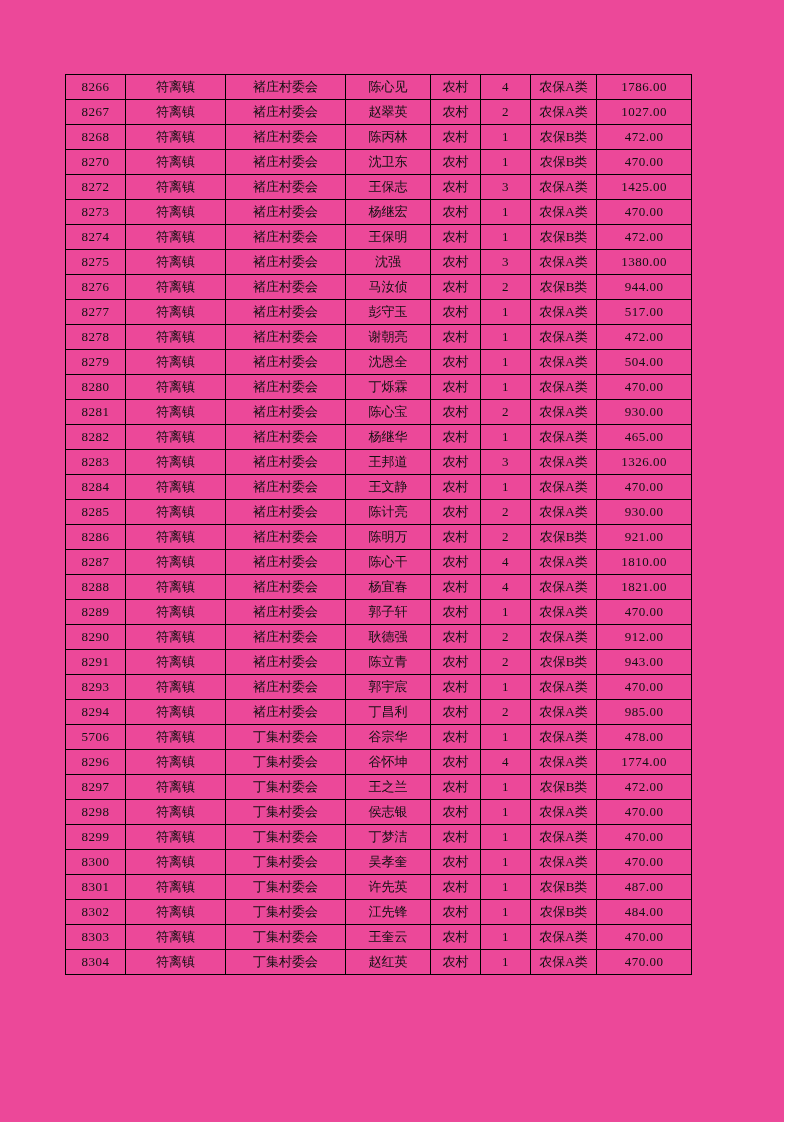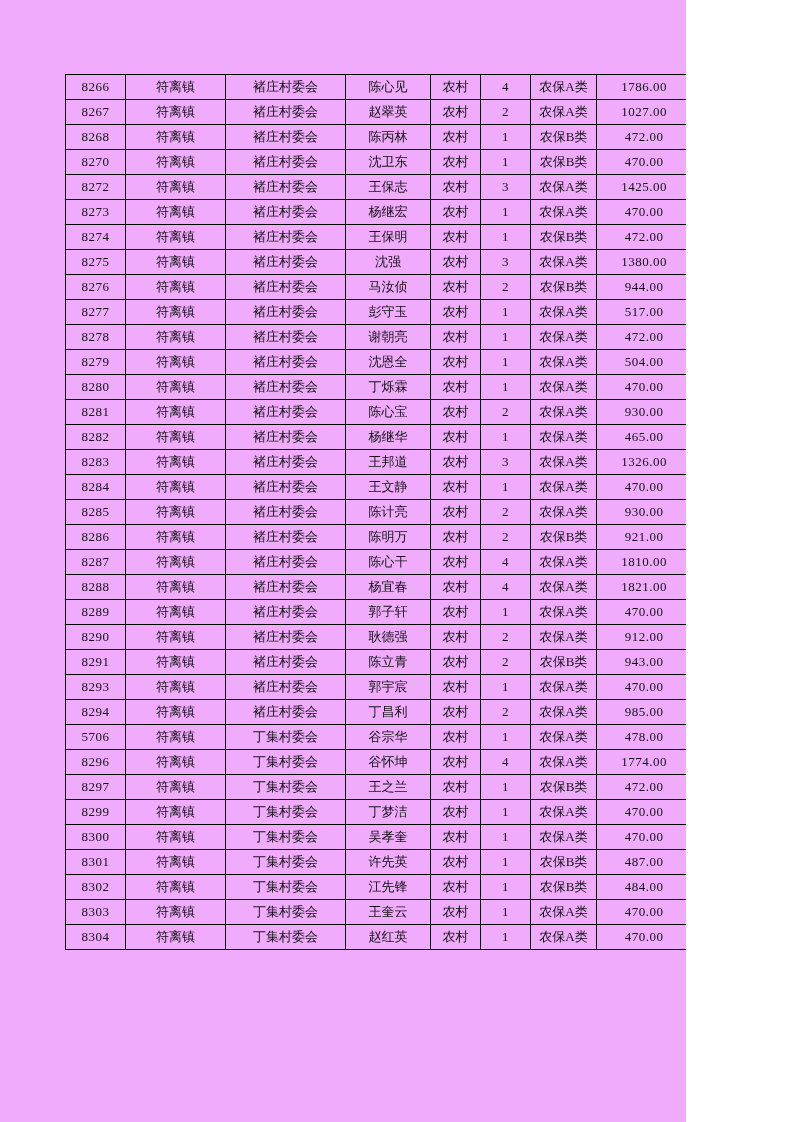--- a/index.html
+++ b/index.html
@@ -5,23 +5,23 @@
   * { margin: 0; padding: 0; box-sizing: border-box; }
   html, body {
     width: 793px;
     height: 1122px;
     background: #ffffff;
     font-family: "Liberation Serif", "DejaVu Serif", serif;
     color: #111111;
   }
   .page {
     position: relative;
-    width: 686px;
+    width: 784px;
     height: 1122px;
-    background: #f0abfc;
+    background: #ec4899;
     overflow: hidden;
   }
   table.data-table {
     position: absolute;
     top: 74px;
     left: 65px;
     width: 626px;
     border-collapse: collapse;
     table-layout: fixed;
   }
@@ -349,20 +349,30 @@
           <td class="col-id">8297</td>
           <td class="col-town">符离镇</td>
           <td class="col-village">丁集村委会</td>
           <td class="col-name">王之兰</td>
           <td class="col-type">农村</td>
           <td class="col-count">1</td>
           <td class="col-category">农保B类</td>
           <td class="col-amount">472.00</td>
         </tr>
         <tr>
+          <td class="col-id">8298</td>
+          <td class="col-town">符离镇</td>
+          <td class="col-village">丁集村委会</td>
+          <td class="col-name">侯志银</td>
+          <td class="col-type">农村</td>
+          <td class="col-count">1</td>
+          <td class="col-category">农保A类</td>
+          <td class="col-amount">470.00</td>
+        </tr>
+        <tr>
           <td class="col-id">8299</td>
           <td class="col-town">符离镇</td>
           <td class="col-village">丁集村委会</td>
           <td class="col-name">丁梦洁</td>
           <td class="col-type">农村</td>
           <td class="col-count">1</td>
           <td class="col-category">农保A类</td>
           <td class="col-amount">470.00</td>
         </tr>
         <tr>

